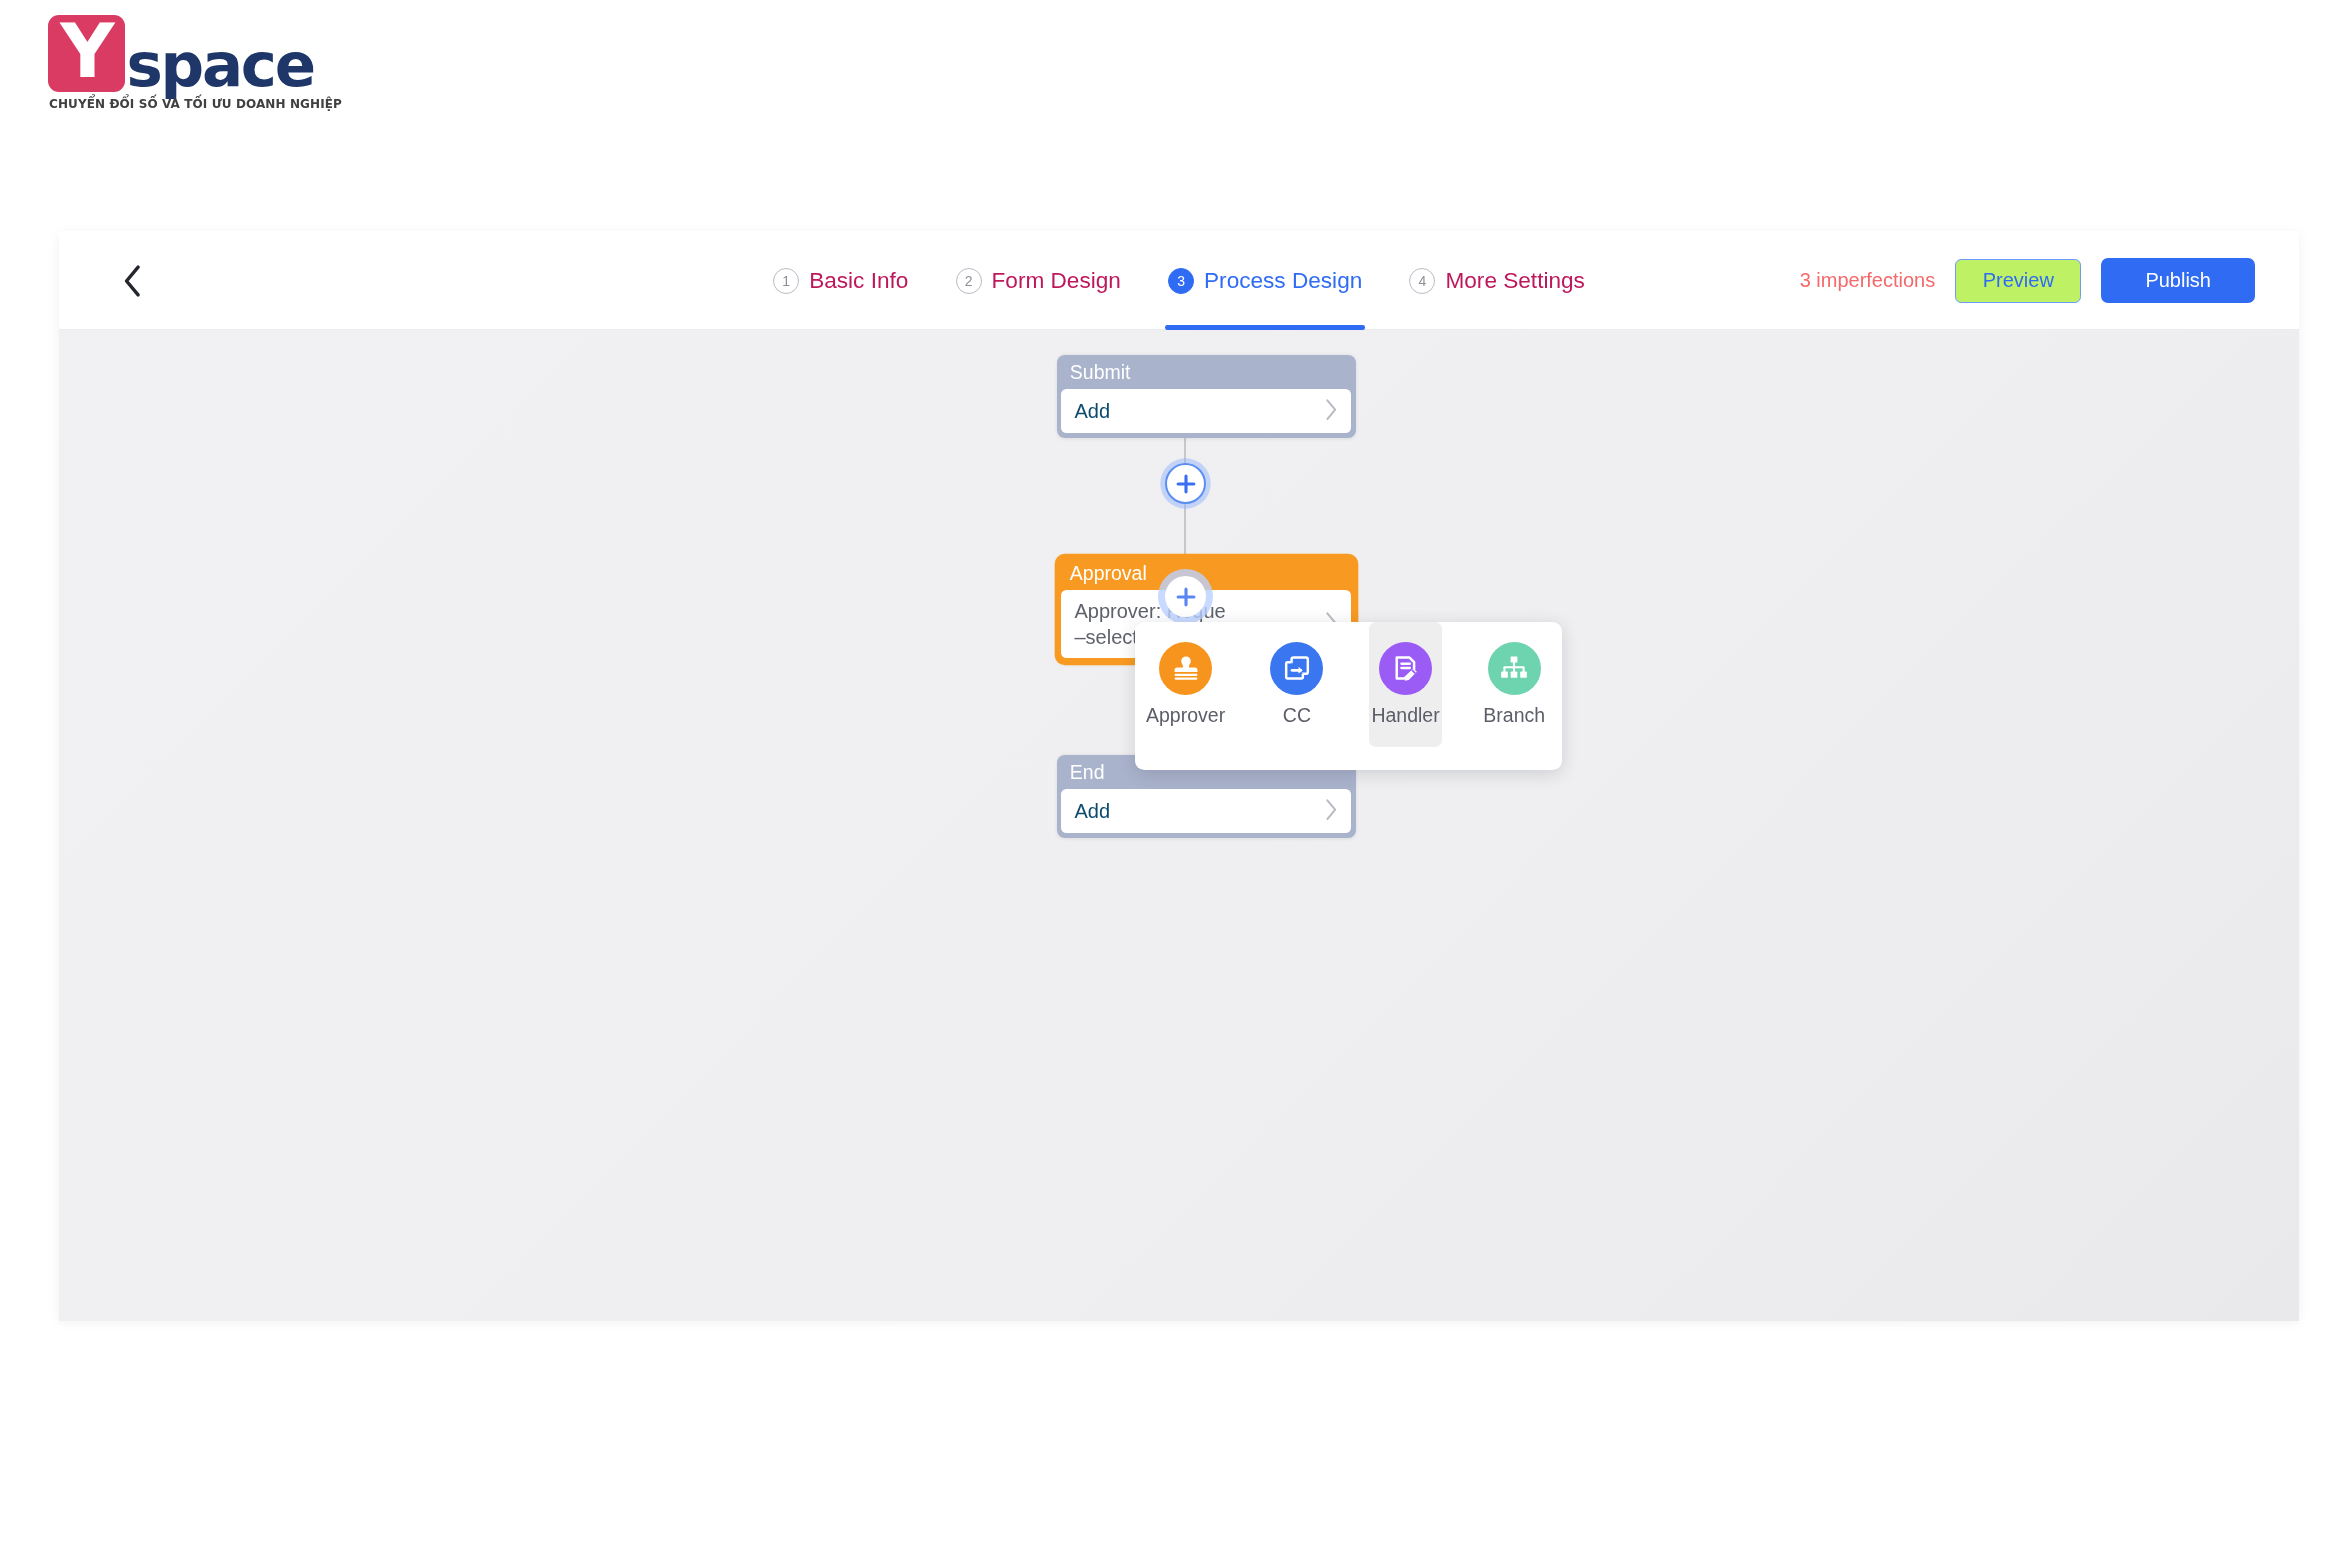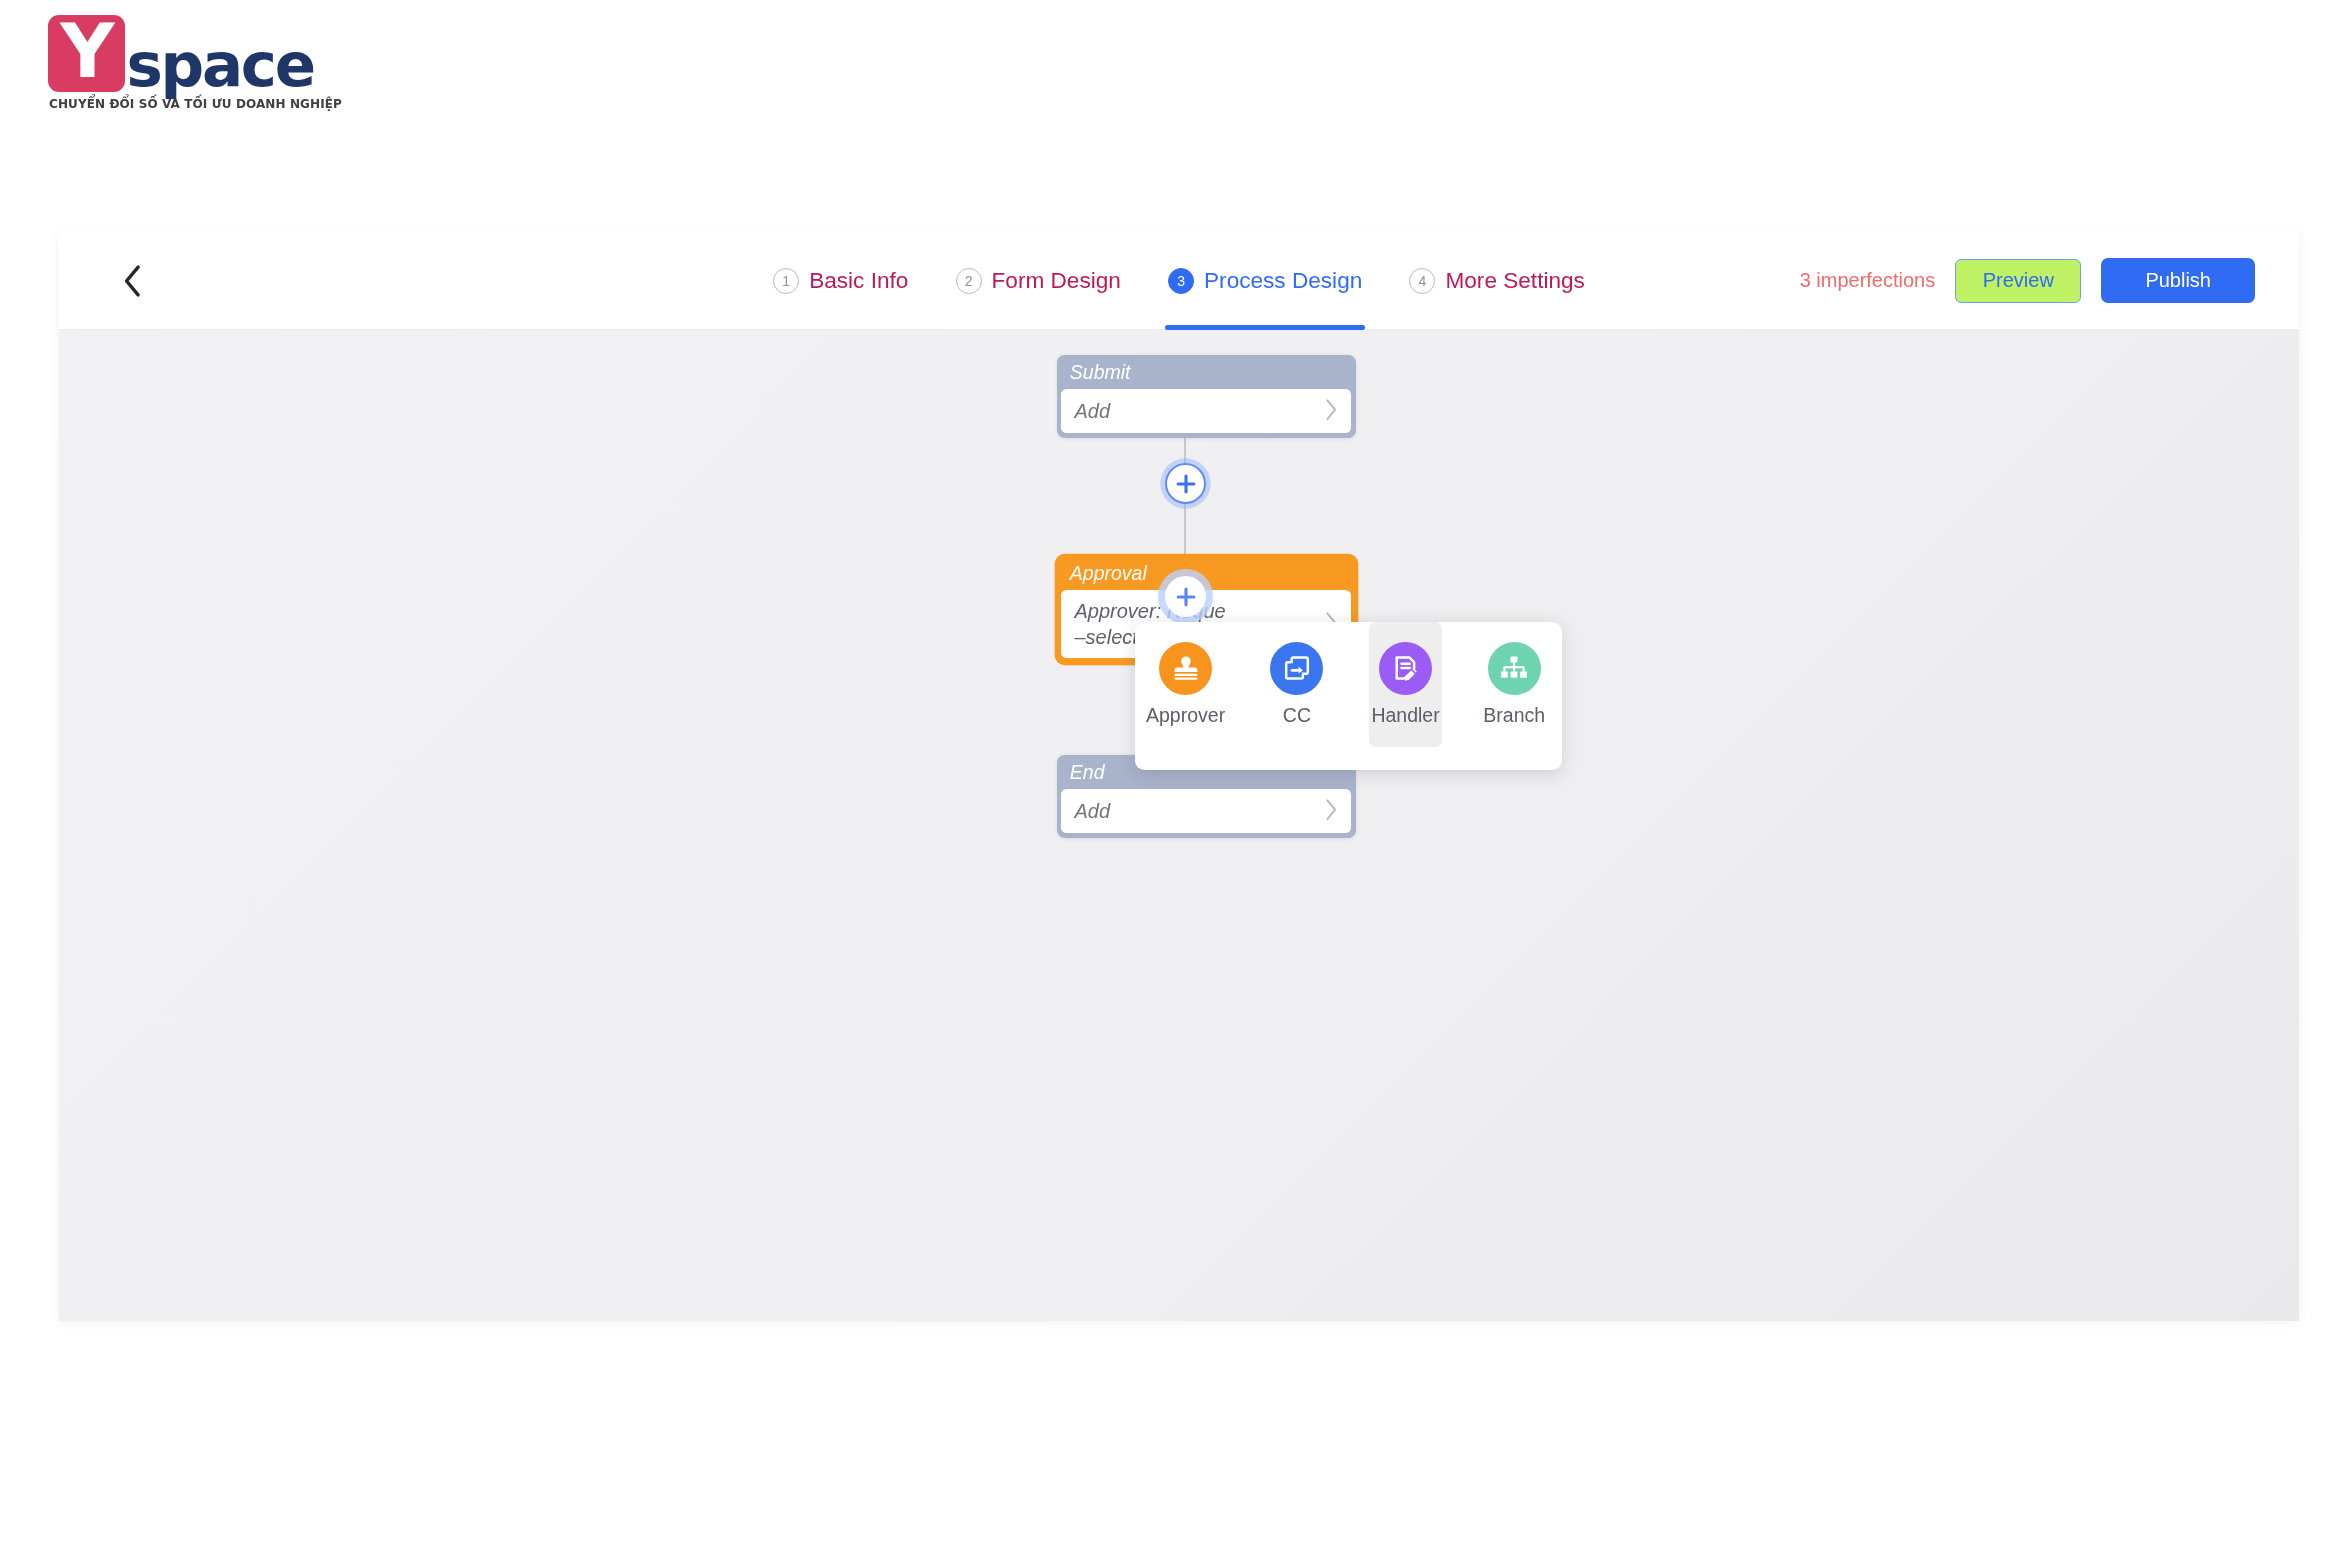--- a/index.html
+++ b/index.html
@@ -105,21 +105,21 @@
 
   
   #canvas {
     position: relative; width: 100%; height: 991px;
     background: linear-gradient(135deg,#f1f1f3 0%,#efeff1 60%,#e9e9eb 100%);
     overflow: hidden;
   }
 
   
   #flow {
-    position: absolute; left: 985px; top: 0; width: 328px; height: 100%; font-style: italic;
+    position: absolute; left: 985px; top: 0; width: 328px; height: 100%;
   }
   .connector {
     position: absolute; left: 140px; width: 2.3px;
     background: #c6c6cb;
   }
   #conn-1 { top: 91px; height: 142px; }
   #conn-2 { top: 293px; height: 133px; }
 
   .node {
     position: absolute; left: 12.5px; width: 299px;
@@ -131,21 +131,21 @@
     padding-left: 13.3px;
     color: #ffffff; font-size: 19.5px;
   }
   .node-body {
     background: #ffffff; margin: 0 4.7px 4.7px 4.7px;
     border-radius: 5.5px; min-height: 44px;
     display: flex; align-items: center; justify-content: space-between;
     padding: 7.8px 12.5px 7.8px 13.3px;
   }
   .node-body-text {
-    font-size: 20px; color: #737373; line-height: 1.32;
+    font-size: 20px; color: #0c4a6e; line-height: 1.32;
   }
   .node.filled .node-body-text { color: #5e616b; }
   .node-chevron { flex: 0 0 auto; margin-left: 7.8px; }
 
   .node.state-default { background: #aab3cc; }
   .node.state-selected {
     background: #f89a22;
     box-shadow: 0 0 0 2.3px #f89a22, 0 0.8px 4.7px rgba(180,110,20,0.20);
   }
 

